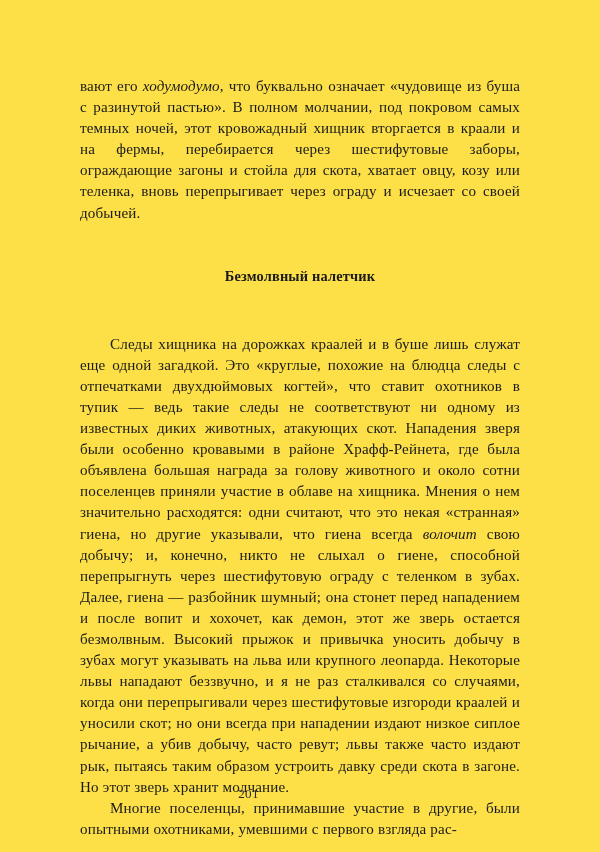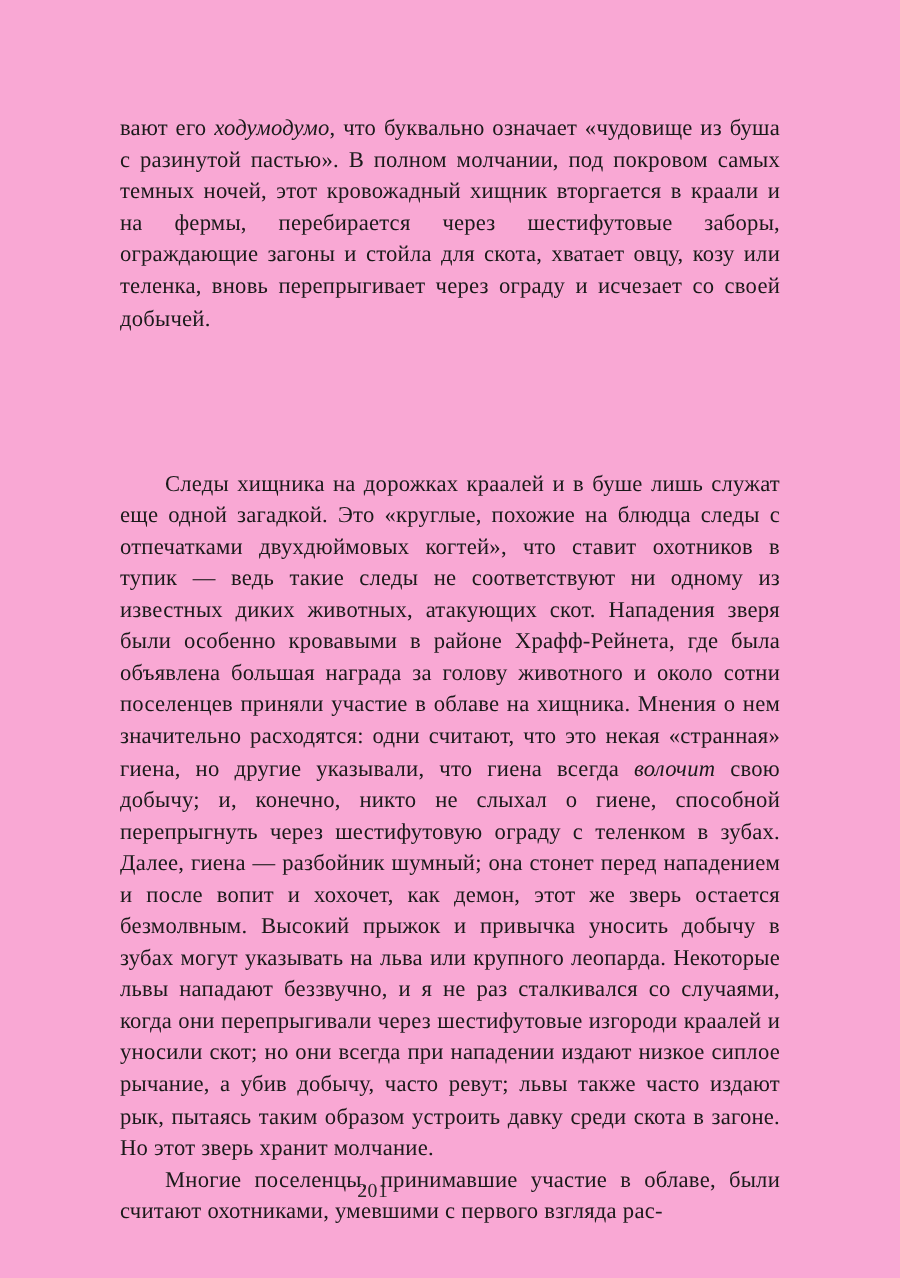--- a/index.html
+++ b/index.html
@@ -16,21 +16,21 @@
     font-family: "Liberation Serif", "DejaVu Serif", serif;
     color: #1a1a1a;
     -webkit-font-smoothing: antialiased;
   }
   .page {
     position: absolute;
     left: 0;
     top: 0;
     width: 600px;
     height: 852px;
-    background: #f9a8d4;
+    background: #fde047;
   }
   .text-block {
     position: absolute;
     left: 80px;
     top: 76px;
     width: 440px;
   }
   p.para {
     margin: 0;
     font-size: 15.1px;
@@ -77,24 +77,25 @@
 <body>
 
 <div class="page">
 
   <div class="text-block">
 
     <p class="para cont"><span>вают его </span><em class="emph">ходумодумо</em><span>, что буквально означает «чудовище из буша с разинутой пастью». В полном молчании, под покровом самых темных ночей, этот кровожадный хищник вторгается в краали и на фермы, перебирается через шестифутовые заборы, ограждающие загоны и стойла для скота, хватает овцу, козу или теленка, вновь перепрыгивает через ограду и исчезает со своей добычей.</span></p>
 
     <div class="gap-before-heading"></div>
 
+    <h2 class="section-heading">Безмолвный налетчик</h2>
 
     <div class="gap-after-heading"></div>
 
     <p class="para indented"><span>Следы хищника на дорожках краалей и в буше лишь служат еще одной загадкой. Это «круглые, похожие на блюдца следы с отпечатками двухдюймовых когтей», что ставит охотников в тупик — ведь такие следы не соответствуют ни одному из известных диких животных, атакующих скот. Нападения зверя были особенно кровавыми в районе Храфф-Рейнета, где была объявлена большая награда за голову животного и около сотни поселенцев приняли участие в облаве на хищника. Мнения о нем значительно расходятся: одни считают, что это некая «странная» гиена, но другие указывали, что гиена всегда </span><em class="emph">волочит</em><span> свою добычу; и, конечно, никто не слыхал о гиене, способной перепрыгнуть через шестифутовую ограду с теленком в зубах. Далее, гиена — разбойник шумный; она стонет перед нападением и после вопит и хохочет, как демон, этот же зверь остается безмолвным. Высокий прыжок и привычка уносить добычу в зубах могут указывать на льва или крупного леопарда. Некоторые львы нападают беззвучно, и я не раз сталкивался со случаями, когда они перепрыгивали через шестифутовые изгороди краалей и уносили скот; но они всегда при нападении издают низкое сиплое рычание, а убив добычу, часто ревут; львы также часто издают рык, пытаясь таким образом устроить давку среди скота в загоне. Но этот зверь хранит молчание.</span></p>
 
-    <p class="para indented">Многие поселенцы, принимавшие участие в облаве, были считают охотниками, умевшими с первого взгляда рас-</p>
+    <p class="para indented">Многие поселенцы, принимавшие участие в другие, были опытными охотниками, умевшими с первого взгляда рас-</p>
 
   </div>
 
   <div class="folio">201</div>
 
 </div>
 
 </body></html>

